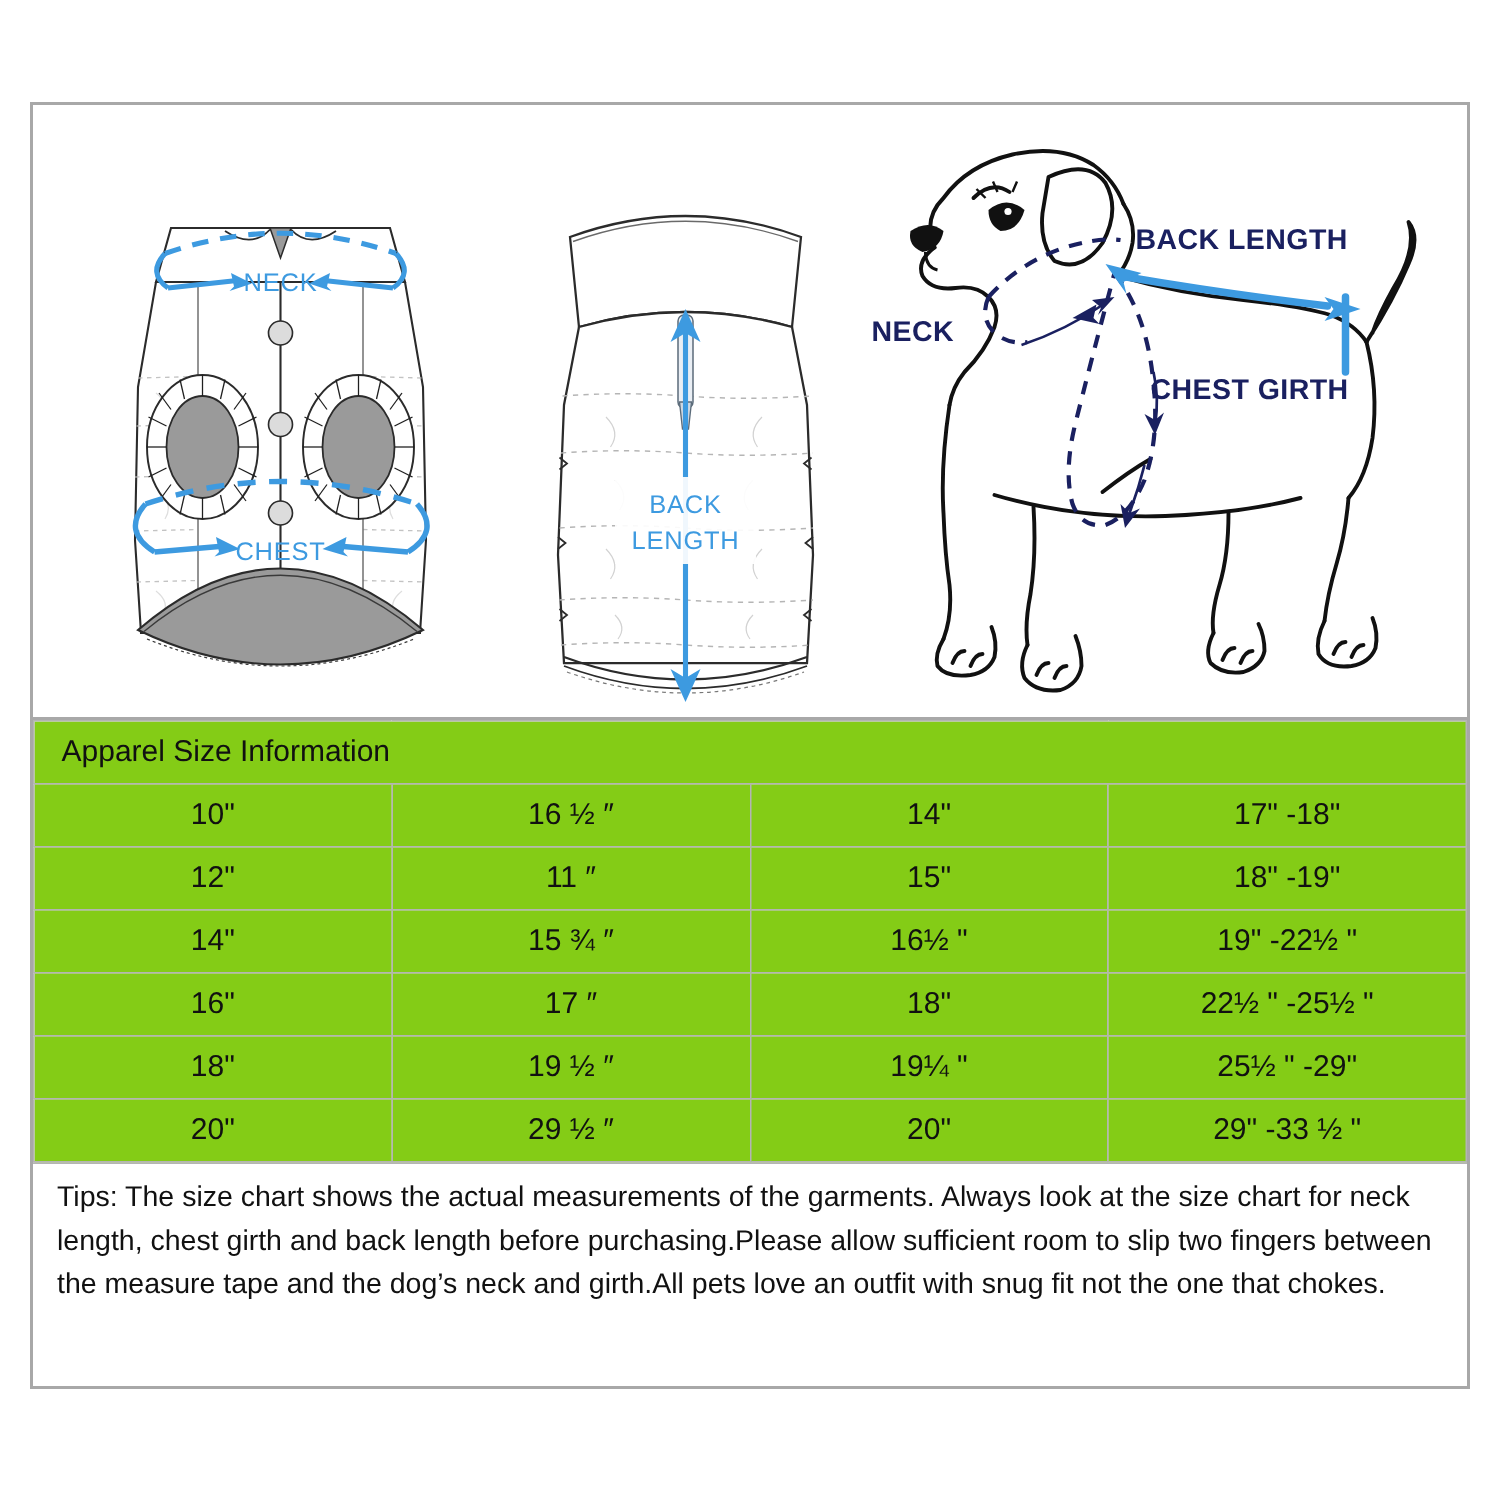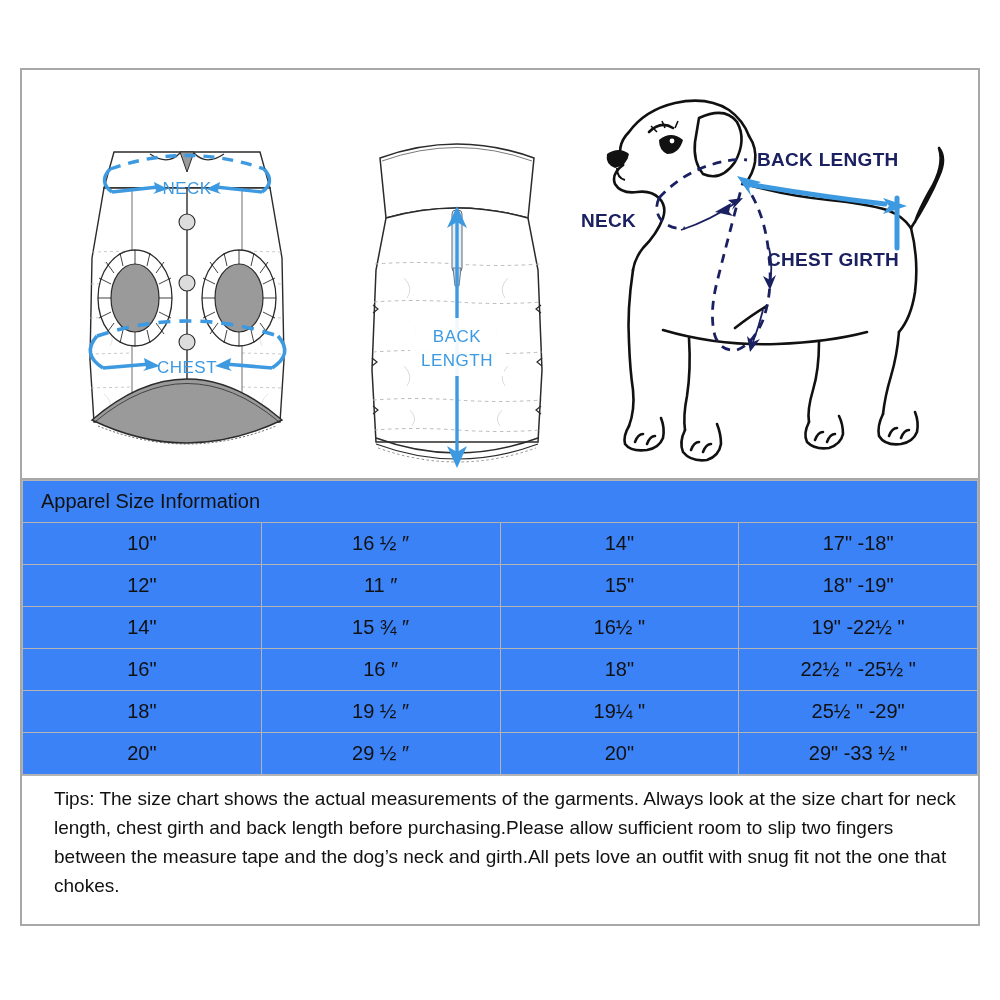--- a/index.html
+++ b/index.html
@@ -49,38 +49,38 @@
     table-layout: fixed;
   }
   #size-table td {
     border: 1px solid #b4b4b4;
     padding: 0 8px;
     height: 41px;
     font-size: 20px;
     color: #111;
     text-align: center;
     vertical-align: middle;
-    background: #3b82f6;
+    background: #84cc16;
   }
   td.caption-cell {
     text-align: left !important;
     padding-left: 18px !important;
     font-size: 21px;
     border-left: none;
     border-right: none;
   }
   td.col-size { width: 83px; text-align: center; }
   td.col-back { width: 300px; }
   td.col-neck { width: 303px; }
   td.col-chest{ width: 270px; }
   tr.header-row td { font-size: 21px; }
   td.col-size { padding-left: 0; padding-right: 0; }
 
   #tips {
-    padding: 9px 16px 14px 32px;
+    padding: 9px 16px 14px 16px;
     font-size: 19px;
     line-height: 1.52;
     color: #111;
     border-top: 1px solid #b4b4b4;
   }
 
   .lbl-blue {
     fill: #3d9ae0;
     font-family: "Liberation Sans", sans-serif;
     font-size: 17px;
@@ -394,21 +394,21 @@
         <td class="col-chest">18" -19"</td>
       </tr>
       <tr>
         <td class="col-size">14"</td>
         <td class="col-back">15 ¾ ″</td>
         <td class="col-neck">16½ "</td>
         <td class="col-chest">19" -22½ "</td>
       </tr>
       <tr>
         <td class="col-size">16"</td>
-        <td class="col-back">16 ″</td>
+        <td class="col-back">17 ″</td>
         <td class="col-neck">18"</td>
         <td class="col-chest">22½ " -25½ "</td>
       </tr>
       <tr>
         <td class="col-size">18"</td>
         <td class="col-back">19 ½ ″</td>
         <td class="col-neck">19¼ "</td>
         <td class="col-chest">25½ " -29"</td>
       </tr>
       <tr>

